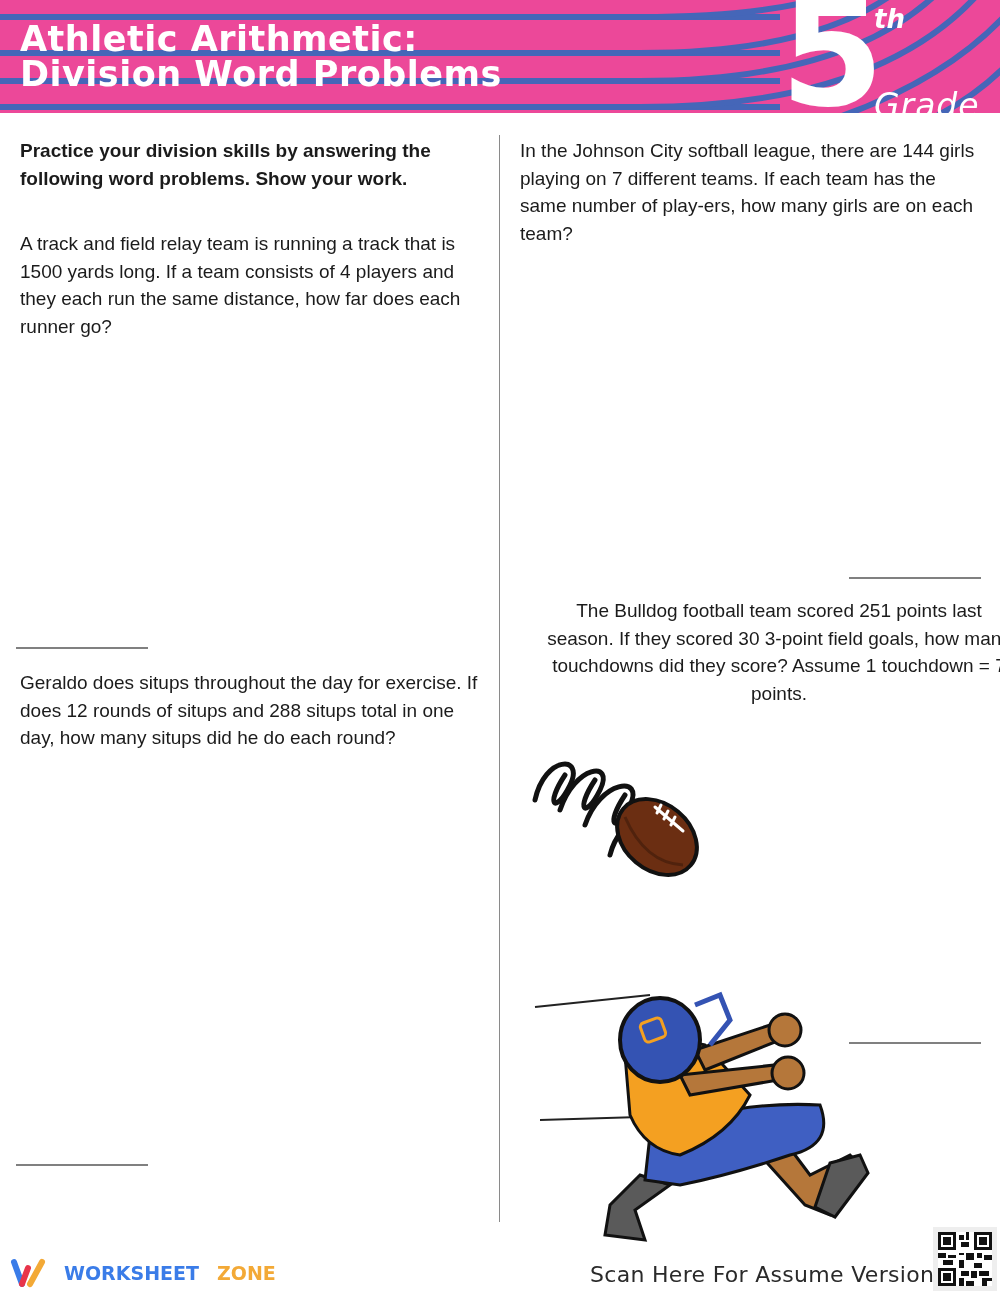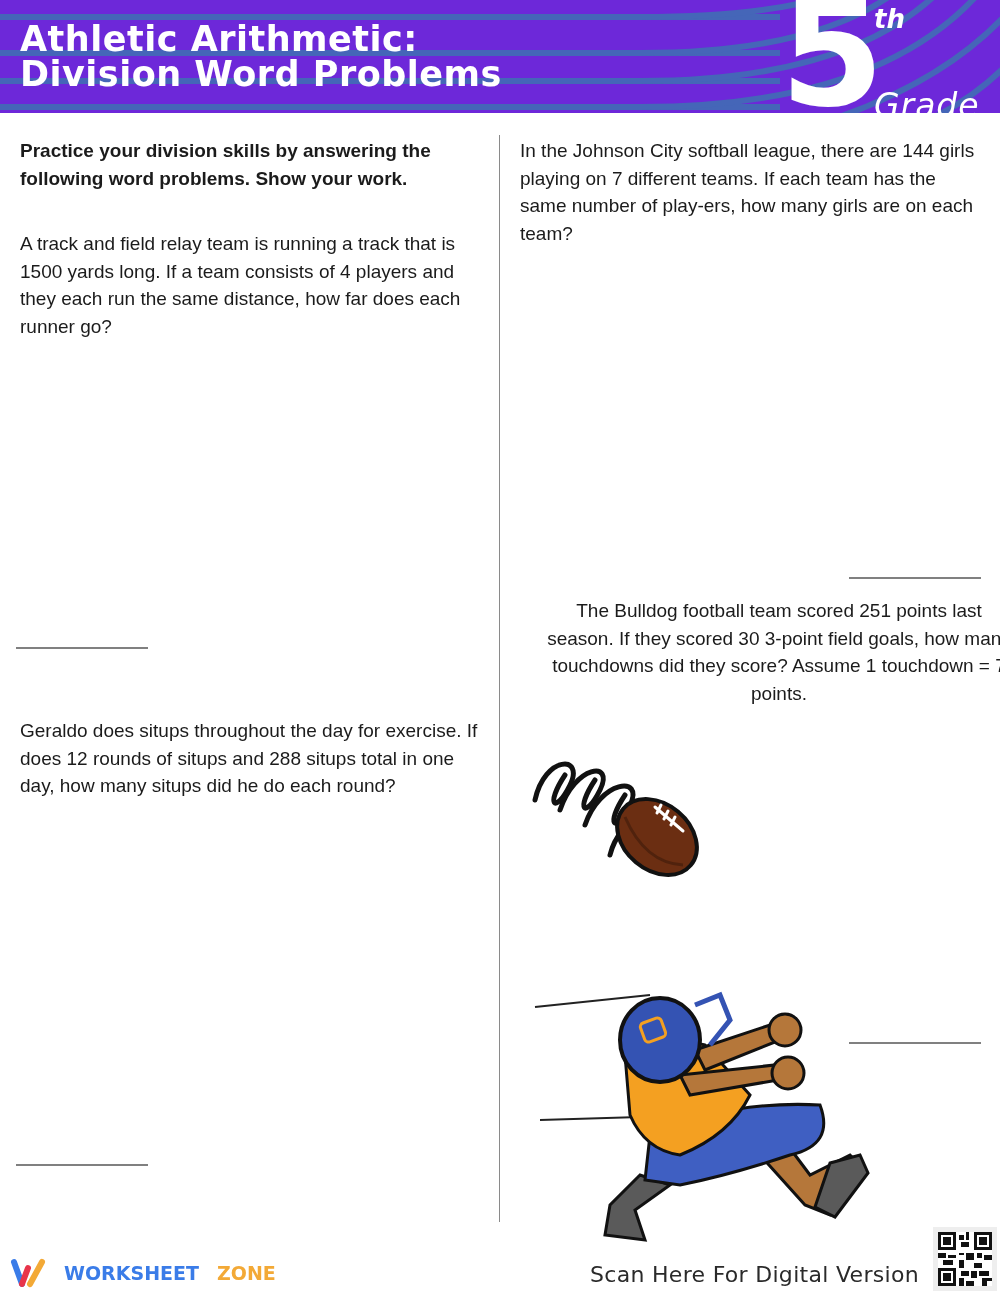--- a/index.html
+++ b/index.html
@@ -1,17 +1,17 @@
 <!DOCTYPE html>
 <html><head>
 <meta charset="utf-8">
 <style>
   * { box-sizing: border-box; margin: 0; padding: 0; }
   body { width: 1000px; height: 1294px; background: #ffffff; position: relative; overflow: hidden; font-family: "DejaVu Sans", sans-serif; color: #1a1a1a; }
-  .header { position: absolute; left: 0; top: 0; width: 1000px; height: 113px; background: #6d28d9; overflow: hidden; }
+  .header { position: absolute; left: 0; top: 0; width: 1000px; height: 113px; background: #ec4899; overflow: hidden; }
   .header .stripe { position: absolute; left: 0; height: 6px; background: #4566b8; }
   .header svg.arcs { position: absolute; left: 0; top: 0; }
   .title { position: absolute; left: 20px; top: 22px; color: #ffffff; font-family: "DejaVu Sans", sans-serif; font-weight: bold; font-size: 35px; line-height: 35px; letter-spacing: 0.5px; }
   .grade-num { position: absolute; left: 780px; top: -22px; color: #ffffff; font-family: "DejaVu Sans", sans-serif; font-weight: bold; font-size: 150px; line-height: 150px; }
   .grade-th { position: absolute; left: 874px; top: 4px; color: #ffffff; font-weight: bold; font-size: 26px; font-style: italic; }
   .grade-word { position: absolute; left: 874px; top: 86px; color: #ffffff; font-size: 33px; font-style: italic; letter-spacing: 1px; }
   .divider { position: absolute; left: 499px; top: 135px; width: 1px; height: 1087px; background: #8a8a8a; }
   .txt { position: absolute; font-family: Liberation Sans, sans-serif; font-size: 19px; line-height: 27.5px; color: #1b1b1b; }
   .bold { font-weight: bold; }
   .ans { position: absolute; height: 2px; background: #808080; }
@@ -48,21 +48,21 @@
   <div class="grade-word">Grade</div>
 </div>
 
 <div class="divider"></div>
 
 <div class="txt bold" style="left:20px;top:137px;width:460px;">Practice your division skills by answering the following word problems. Show your work.</div>
 
 <div class="txt" style="left:20px;top:230px;width:465px;">A track and field relay team is running a track that is 1500 yards long. If a team consists of 4 players and they each run the same distance, how far does each runner go?</div>
 <div class="ans" style="left:16px;top:647px;width:132px;"></div>
 
-<div class="txt" style="left:20px;top:669px;width:460px;margin-top:48px;">Geraldo does situps throughout the day for exercise. If does 12 rounds of situps and 288 situps total in one day, how many situps did he do each round?</div>
+<div class="txt" style="left:20px;top:669px;width:460px;">Geraldo does situps throughout the day for exercise. If does 12 rounds of situps and 288 situps total in one day, how many situps did he do each round?</div>
 <div class="ans" style="left:16px;top:1164px;width:132px;"></div>
 
 <div class="txt" style="left:520px;top:137px;width:465px;">In the Johnson City softball league, there are 144 girls playing on 7 different teams. If each team has the same number of play-ers, how many girls are on each team?</div>
 <div class="ans" style="left:849px;top:577px;width:132px;"></div>
 
 <div class="txt" style="left:544px;top:597px;width:470px;text-align:center;">The Bulldog football team scored 251 points last season. If they scored 30 3-point field goals, how many touchdowns did they score? Assume 1 touchdown = 7 points.</div>
 <div class="ans" style="left:849px;top:1042px;width:132px;"></div>
 
 <svg style="position:absolute;left:515px;top:745px" width="200" height="140" viewBox="0 0 200 140">
   <g fill="none" stroke="#111" stroke-width="5" stroke-linecap="round">
@@ -109,21 +109,21 @@
 <div class="footer-logo">
   <svg width="36" height="30" viewBox="0 0 36 30">
     <line x1="4" y1="4" x2="12" y2="26" stroke="#3a7ce8" stroke-width="6" stroke-linecap="round"></line>
     <line x1="12" y1="26" x2="18" y2="10" stroke="#e8344a" stroke-width="6" stroke-linecap="round"></line>
     <line x1="20" y1="26" x2="32" y2="4" stroke="#f3a936" stroke-width="6" stroke-linecap="round"></line>
   </svg>
   <span class="logo-text-a">WORKSHEET</span>
   <span class="logo-text-b">ZONE</span>
 </div>
 
-<div class="scan">Scan Here For Digital Version</div>
+<div class="scan">Scan Here For Assume Version</div>
 
 <div class="qr">
   <svg width="54" height="54" viewBox="0 0 21 21" shape-rendering="crispEdges">
     <rect width="21" height="21" fill="#fff"></rect>
     <g fill="#111">
       <rect x="0" y="0" width="7" height="7"></rect>
         <rect x="1" y="1" width="5" height="5" fill="#fff"></rect>
         <rect x="2" y="2" width="3" height="3"></rect>
       <rect x="14" y="0" width="7" height="7"></rect>
         <rect x="15" y="1" width="5" height="5" fill="#fff"></rect>

